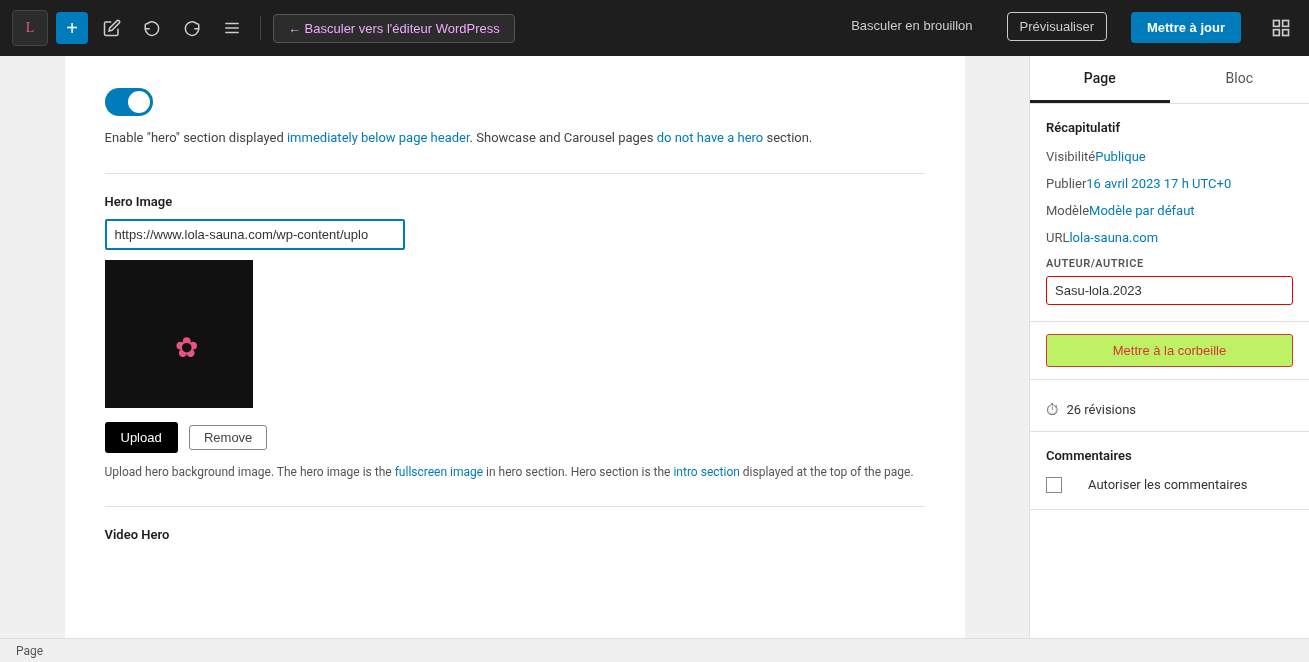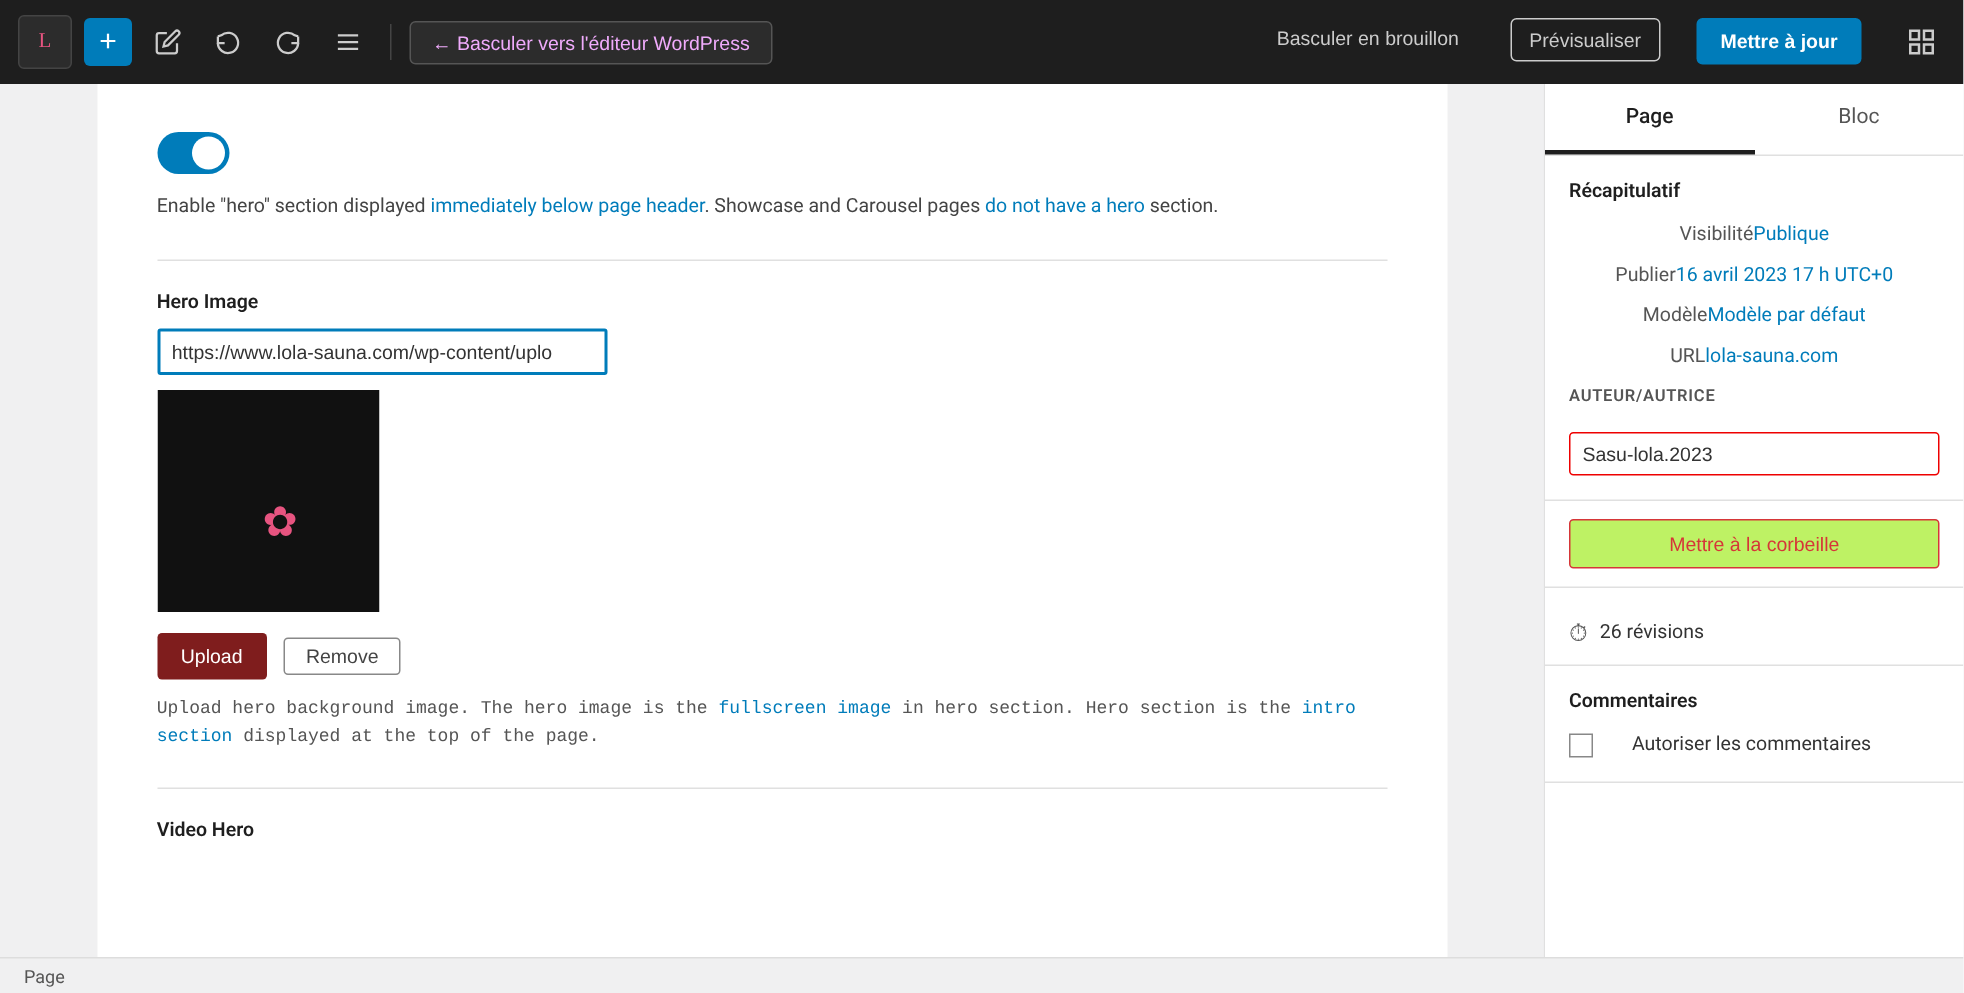--- a/index.html
+++ b/index.html
@@ -51,48 +51,48 @@
     .section-label { font-size: 13px; font-weight: 600; color: #1e1e1e; margin-bottom: 10px; }
 
     .url-input {
       width: 100%; max-width: 300px; padding: 6px 8px; font-size: 13px; border: 2px solid #007cba; border-radius: 2px; color: #333; outline: none;
     }
 
     .image-preview { width: 148px; height: 148px; background: #000; margin: 10px 0 14px; position: relative; overflow: hidden; }
     .image-preview-inner { width: 100%; height: 100%; display: flex; align-items: center; justify-content: center; background: #111; }
 
     .btn-upload {
-      background: #7f1d1d; border: none; color: white; padding: 8px 16px; border-radius: 3px; cursor: pointer; font-size: 13px; margin-right: 8px;
+      background: #000000; border: none; color: white; padding: 8px 16px; border-radius: 3px; cursor: pointer; font-size: 13px; margin-right: 8px;
     }
     .btn-remove {
       background: white; border: 1px solid #888; color: #444; padding: 4px 14px; border-radius: 3px; cursor: pointer; font-size: 13px;
     }
 
-    .help-text { color: #555; font-size: 12px; line-height: 1.6; margin-top: 10px; font-family: Liberation Mono, monospace; }
+    .help-text { color: #555; font-size: 12px; line-height: 1.6; margin-top: 10px; }
     .help-text span.blue { color: #007cba; }
 
     .divider2 { border: none; border-top: 1px solid #e0e0e0; margin: 24px 0 20px; }
 
     .video-label { font-size: 13px; font-weight: 600; color: #1e1e1e; }
 
     
     .editor-area::-webkit-scrollbar { width: 8px; }
     .editor-area::-webkit-scrollbar-track { background: #e0e0e0; }
     .editor-area::-webkit-scrollbar-thumb { background: #aaa; border-radius: 4px; }
 
     
     .sidebar { width: 280px; background: white; border-left: 1px solid #e0e0e0; display: flex; flex-direction: column; flex-shrink: 0; overflow-y: auto; }
     .sidebar-tabs { display: flex; border-bottom: 1px solid #e0e0e0; }
     .sidebar-tab { flex: 1; text-align: center; padding: 14px 8px; font-size: 14px; cursor: pointer; color: #555; border-bottom: 3px solid transparent; }
     .sidebar-tab.active { color: #1e1e1e; border-bottom-color: #1e1e1e; font-weight: 500; }
 
     .sidebar-section { padding: 16px; border-bottom: 1px solid #e0e0e0; }
     .sidebar-section-title { font-size: 13px; font-weight: 600; color: #1e1e1e; margin-bottom: 14px; }
 
-    .meta-row { display: flex; justify-content: center; align-items: flex-start; margin-bottom: 12px; font-size: 13px; }
+    .meta-row { display: flex; justify-content: flex-start; align-items: flex-start; margin-bottom: 12px; font-size: 13px; }
     .meta-label { color: #555; }
     .meta-value { color: #007cba; text-align: right; max-width: 160px; }
 
     .author-input { width: 100%; padding: 6px 8px; border: 1px solid #e00; border-radius: 3px; font-size: 13px; color: #333; outline: none; }
 
     .btn-trash { width: 100%; background: #bef264; border: 1px solid #d63638; color: #d63638; padding: 8px 16px; border-radius: 3px; cursor: pointer; font-size: 13px; }
 
     .revisions-row { display: flex; align-items: center; gap: 8px; font-size: 13px; color: #333; padding: 12px 0 4px; }
     .revisions-icon { color: #555; font-size: 16px; }
 
@@ -232,21 +232,21 @@
       <div class="meta-row">
         <span class="meta-label">Modèle</span>
         <span class="meta-value">Modèle par défaut</span>
       </div>
       <div class="meta-row">
         <span class="meta-label">URL</span>
         <span class="meta-value">lola-sauna.com</span>
       </div>
 
       <div style="margin-top: 8px;">
-        <div style="font-size:11px; font-weight:600; letter-spacing:0.5px; color:#555; margin-bottom:18px;">AUTEUR/AUTRICE</div>
+        <div style="font-size:11px; font-weight:600; letter-spacing:0.5px; color:#555; margin-bottom:6px;">AUTEUR/AUTRICE</div>
         <input type="text" class="author-input" value="Sasu-lola.2023" style="">
       </div>
     </div>
 
     <div style="padding: 12px 16px; border-bottom: 1px solid #e0e0e0;">
       <button class="btn-trash">Mettre à la corbeille</button>
     </div>
 
     <div style="padding: 8px 16px; border-bottom: 1px solid #e0e0e0;">
       <div class="revisions-row">

